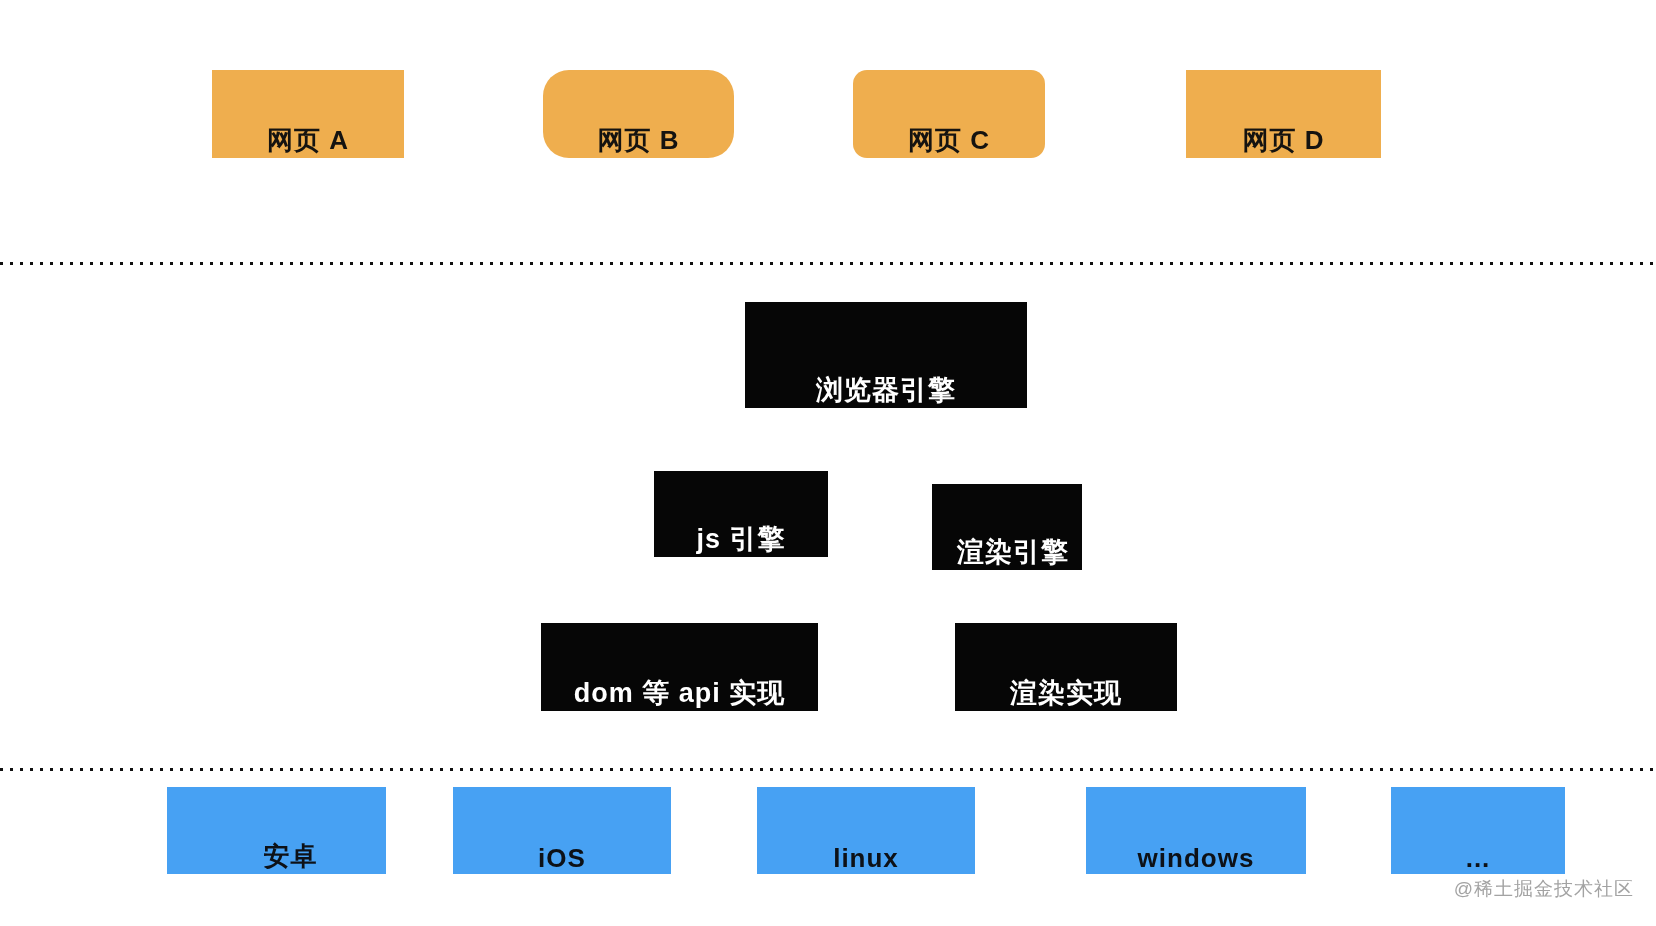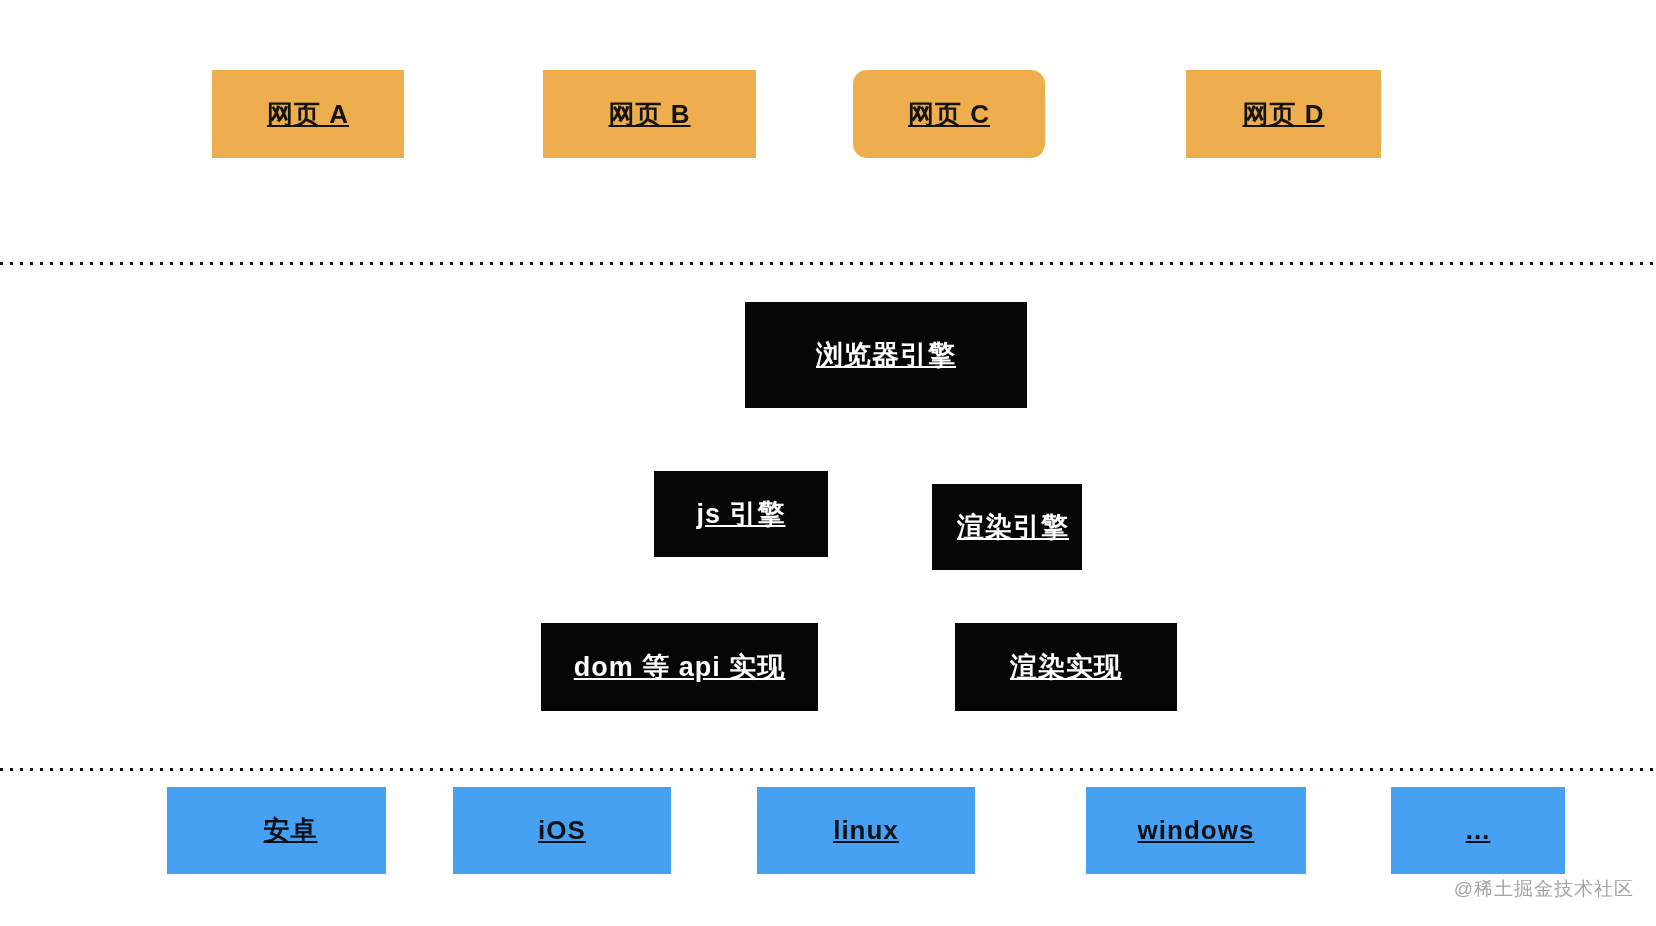--- a/index.html
+++ b/index.html
@@ -18,26 +18,25 @@
   .canvas {
     position: relative;
     width: 1656px;
     height: 926px;
     background: var(--background);
     overflow: hidden;
   }
   .box {
     position: absolute;
     display: flex;
-    align-items: center;
+    align-items: flex-end;
     justify-content: center;
     font-weight: 700;
     letter-spacing: 1px;
     white-space: nowrap;
-    text-decoration: underline;
   }
   .web-box {
     background: var(--web_page_box);
     color: #151310;
     font-size: 26px;
   }
   .engine-box {
     background: var(--engine_box);
     color: #ffffff;
     font-size: 27px;
@@ -69,21 +68,21 @@
   }
 </style>
 </head>
 <body>
 
 <div class="canvas">
 
   <div class="box web-box" style="left:212px; top:70px; width:192px; height:88px;">
     <span>网页 A</span>
   </div>
-  <div class="box web-box" style="left:543px; top:70px; width:213px; height:88px;">
+  <div class="box web-box" style="left:543px; top:70px; width:191px; height:88px;border-radius:26px;">
     <span>网页 B</span>
   </div>
   <div class="box web-box" style="left:853px; top:70px; width:192px; height:88px;border-radius:14px;">
     <span>网页 C</span>
   </div>
   <div class="box web-box" style="left:1186px; top:70px; width:195px; height:88px;">
     <span>网页 D</span>
   </div>
 
   <div class="separator" style="top:262px;"></div>

